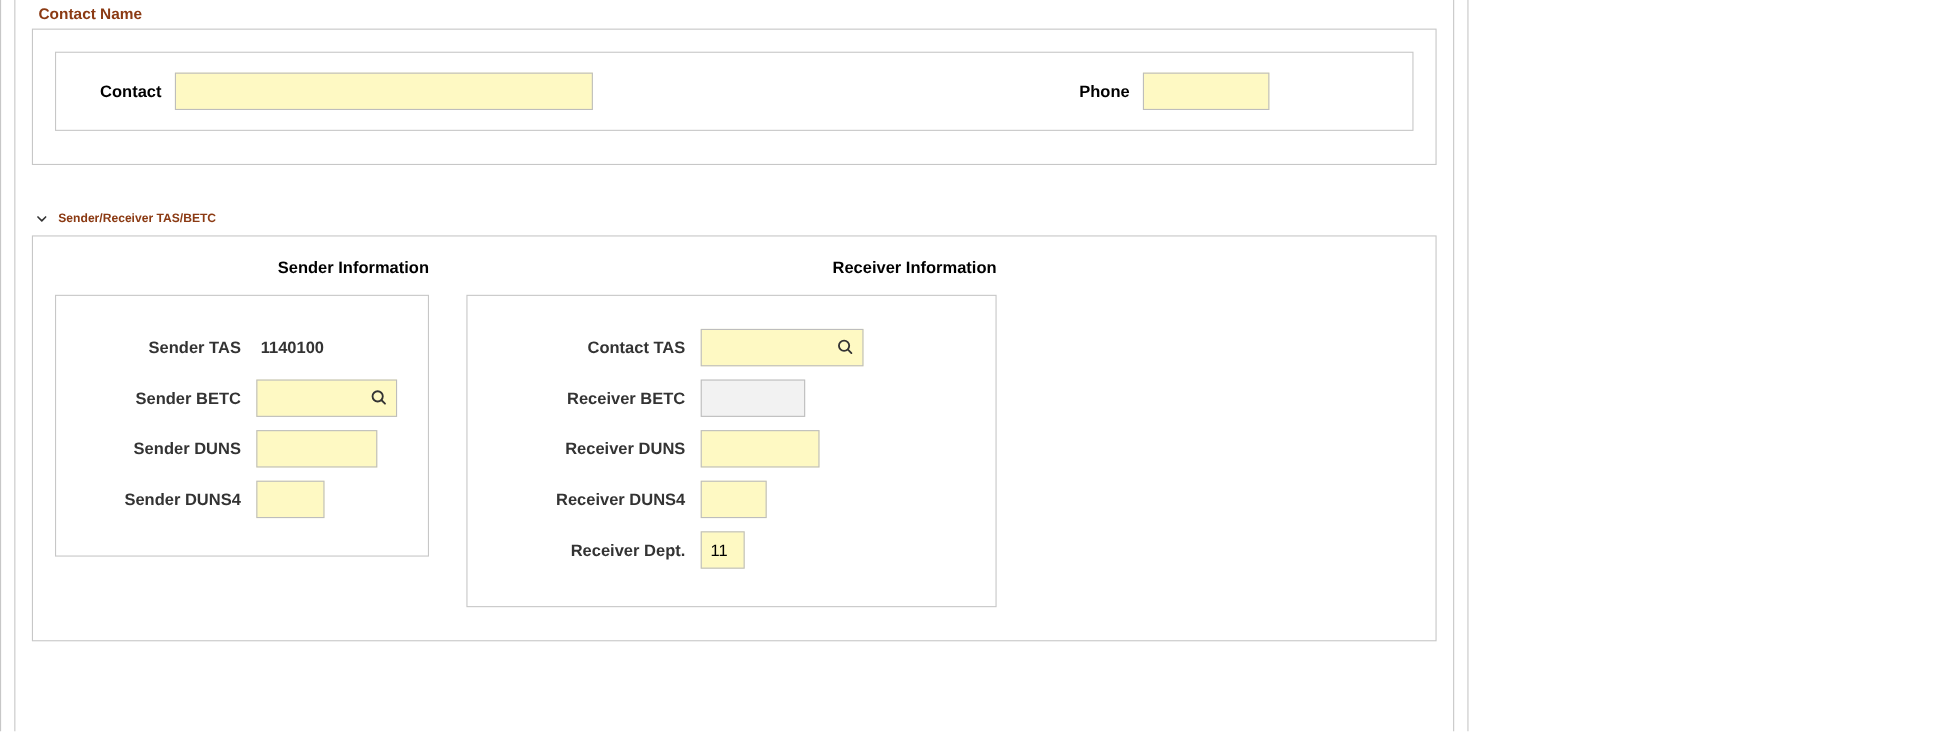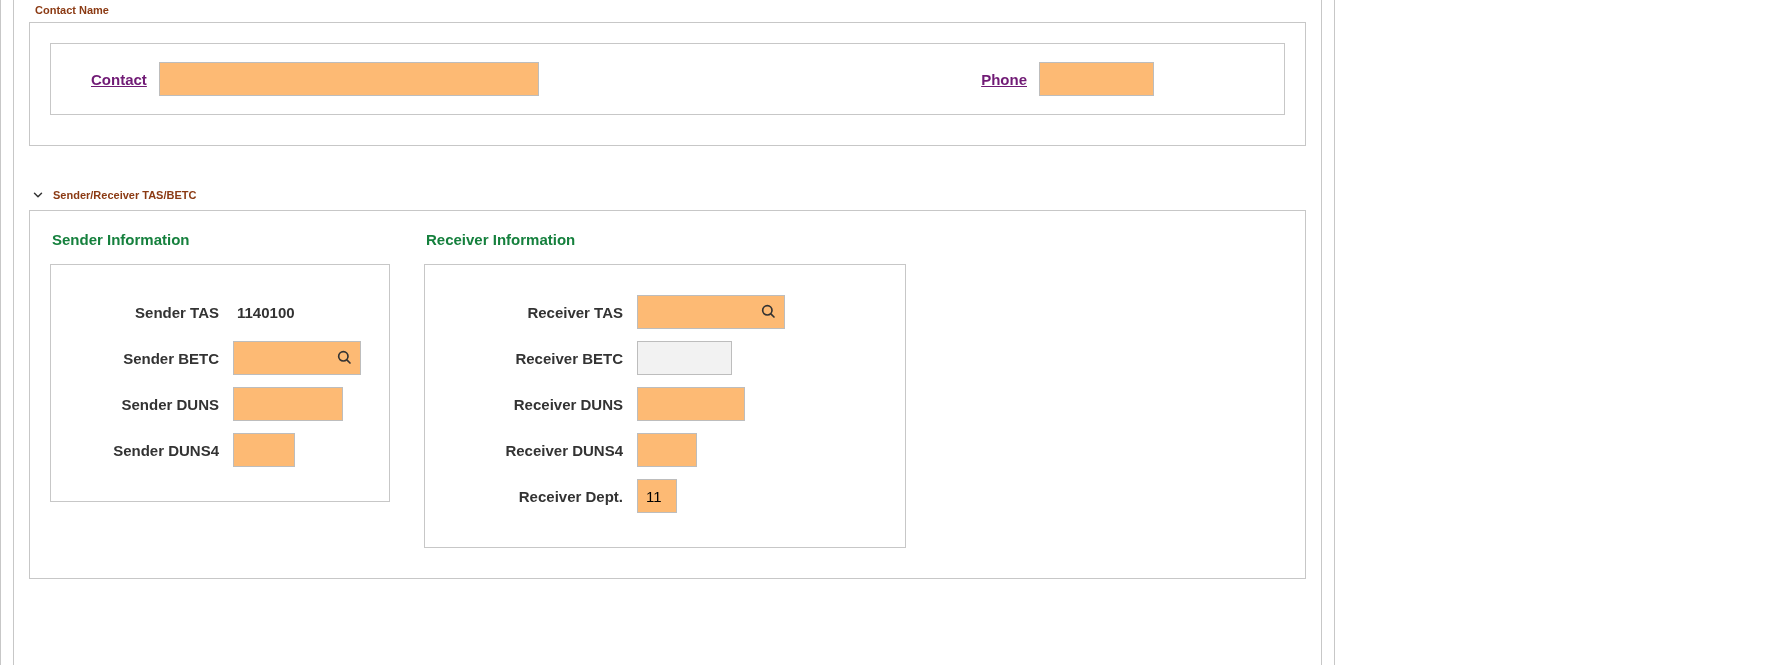--- a/index.html
+++ b/index.html
@@ -23,21 +23,21 @@
     }
     .rails-inner {
       border-left: 1px solid #c7c7c7;
       border-right: 1px solid #c7c7c7;
       height: 100%;
       padding: 0 15px;
     }
     .section-title {
       color: #8b3a13;
       font-weight: bold;
-      font-size: 11px;
+      font-size: 14px;
       margin: 0 0 6px 6px;
     }
     .panel {
       border: 1px solid #c7c7c7;
       padding: 20px 20px 30px 20px;
       margin-bottom: 40px;
     }
     .row-box {
       border: 1px solid #c7c7c7;
       padding: 18px 40px;
@@ -45,31 +45,30 @@
       align-items: center;
       justify-content: flex-start;
     }
     .field-pair {
       display: flex;
       align-items: center;
     }
     .field-pair.phone { margin-left: auto; margin-right: 90px; }
     label.lbl {
       font-weight: bold;
-      color: #701a75;
+      color: #000000;
       margin-right: 12px;
       text-align: right;
-      text-decoration: underline;
     }
     input.txt {
       border: 1px solid #bdbdbd;
       height: 34px;
       padding: 4px 8px;
       font-size: 15px;
-      background: #fdba74;
+      background: #fef9c3;
     }
     input.txt.readonly { background: #f2f2f2; }
     .collapse-header {
       display: flex;
       align-items: center;
       color: #8b3a13;
       font-weight: bold;
       font-size: 11px;
       margin: 0 0 6px 0;
       cursor: pointer;
@@ -83,24 +82,25 @@
       align-items: center;
       justify-content: center;
     }
     .chev svg { stroke: #333; }
     .two-col {
       display: flex;
       align-items: flex-start;
       gap: 34px;
     }
     .sub-title {
-      color: #15803d;
+      color: #000000;
       font-weight: bold;
       font-size: 15px;
       margin: 0 0 10px 2px;
+      text-align: right;
     }
     .sub-box {
       border: 1px solid #c7c7c7;
       padding: 20px 28px 24px 28px;
       margin-top: 16px;
     }
     .frow {
       display: flex;
       align-items: center;
       margin: 8px 0;
@@ -212,21 +212,21 @@
               <div class="flabel">Sender DUNS4</div>
               <input type="text" class="txt" style="width: 62px;" value="">
             </div>
           </div>
         </div>
 
         <div class="r">
           <div class="sub-title">Receiver Information</div>
           <div class="sub-box" style="padding-right:120px">
             <div class="frow">
-              <div class="flabel">Receiver TAS</div>
+              <div class="flabel">Contact TAS</div>
               <div class="lookup-wrap">
                 <input type="text" class="txt" style="width: 148px;" value="">
                 <button class="lookup-btn" aria-label="lookup">
                   <span>
                     <svg width="16" height="16" viewBox="0 0 24 24" fill="none" stroke-width="2.5" stroke-linecap="round" stroke-linejoin="round">
                         <circle cx="11" cy="11" r="7"></circle>
                         <line x1="21" y1="21" x2="16.65" y2="16.65"></line>
                       </svg>
                   </span>
                 </button>

